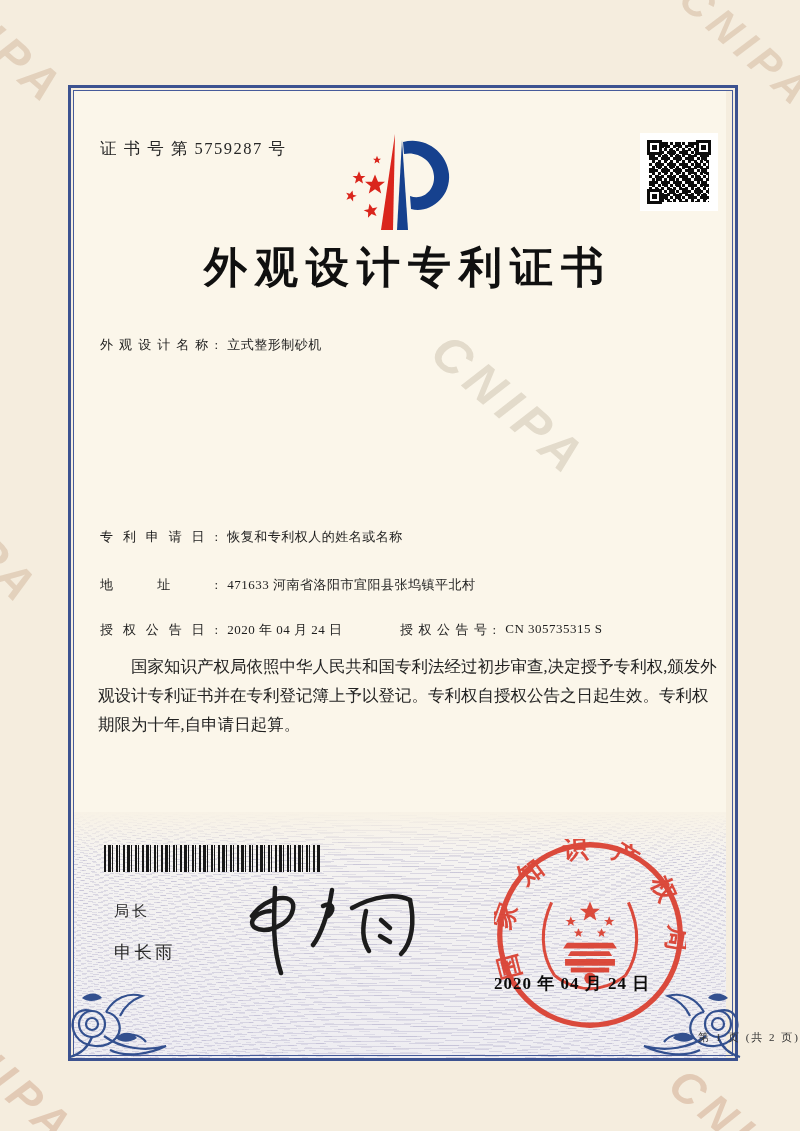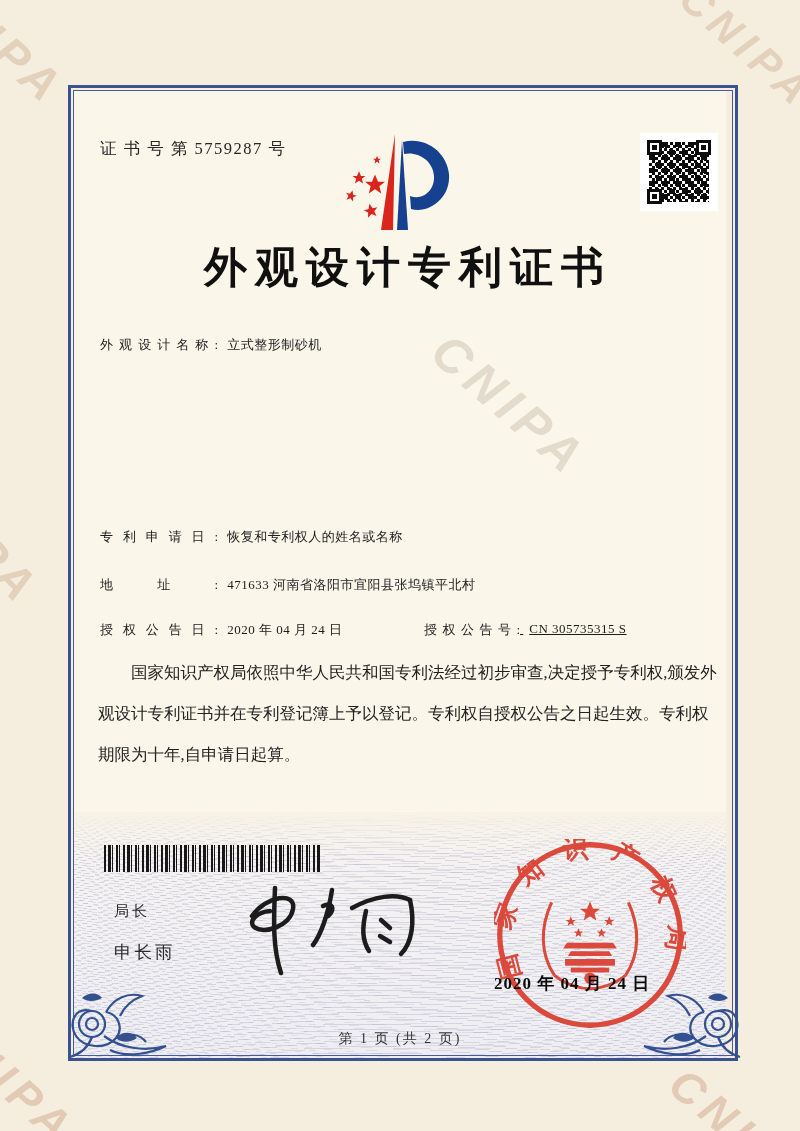--- a/index.html
+++ b/index.html
@@ -46,45 +46,45 @@
   .finder{position:absolute;width:15px;height:15px;border:3px solid #0c0c0c;background:#fff;box-sizing:border-box;}
   .finder span{position:absolute;left:2px;top:2px;width:5px;height:5px;background:#0c0c0c;}
   .finder-tl{left:7px;top:7px;} .finder-tr{right:7px;top:7px;} .finder-bl{left:7px;bottom:7px;}
   .title{position:absolute;left:0;width:800px;top:239px;text-align:center;font-size:43px;
       font-weight:bold;letter-spacing:8px;color:#101010;padding-left:8px;}
 
   .frow{position:absolute;left:100px;width:620px;font-size:13px;color:#1d1d1d;white-space:nowrap;}
   .flabel{display:inline-block;width:118px;text-align:justify;text-align-last:justify;vertical-align:top;}
   .fvalue{margin-left:6px;letter-spacing:0.5px;}
   .r1{top:336px;} .r2{top:384px;} .r3{top:432px;} .r4{top:480px;} .r5{top:528px;} .r6{top:576px;} .r7{top:621px;}
-  .grant-no{position:absolute;left:324px;top:0;text-decoration:underline;}
+  .grant-no{position:absolute;left:300px;top:0;}
   .grant-no .flabel{width:96px;}
 
   .body-text{position:absolute;left:98px;top:652px;width:622px;font-size:16.5px;
-      line-height:41px;color:#222;}
+      line-height:29px;color:#222;}
   .body-text p{margin:0;text-indent:2em;}
 
   .barcode{position:absolute;left:104px;top:845px;width:216px;height:27px;
       background:repeating-linear-gradient(90deg,
         #171717 0 2px, rgba(0,0,0,0) 2px 4px,
         #171717 4px 7px, rgba(0,0,0,0) 7px 8px,
         #171717 8px 9px, rgba(0,0,0,0) 9px 12px,
         #171717 12px 14px, rgba(0,0,0,0) 14px 15px,
         #171717 15px 16px, rgba(0,0,0,0) 16px 19px);}
 
   .officer-title{position:absolute;left:114px;top:902px;font-size:15px;letter-spacing:3px;color:#2a2a2a;}
   .officer-name{position:absolute;left:114px;top:940px;font-size:17.5px;letter-spacing:3px;color:#2a2a2a;}
   .signature{position:absolute;left:222px;top:876px;}
 
   .seal{position:absolute;left:494px;top:839px;width:192px;height:192px;mix-blend-mode:multiply;opacity:0.92;}
   .seal-date{position:absolute;left:482px;top:972px;width:180px;text-align:center;
       font-size:17px;font-weight:bold;letter-spacing:1px;color:#0c0c0c;z-index:5;}
 
-  .page-indicator{position:absolute;left:0;width:800px;top:1030px;text-align:center;
-      font-size:14px;letter-spacing:2px;color:#333;}
+  .page-indicator{position:absolute;left:0;width:800px;top:1030px;text-align:right;
+      font-size:11px;letter-spacing:2px;color:#333;}
   .continuation{position:absolute;left:0;width:800px;top:1076px;text-align:center;
       font-size:16.5px;letter-spacing:2px;color:#222;}
 </style>
 </head>
 <body>
 
 <div class="page">
 
   <div class="wm wm-1">CNIPA</div>
   <div class="wm wm-2">CNIPA</div>

